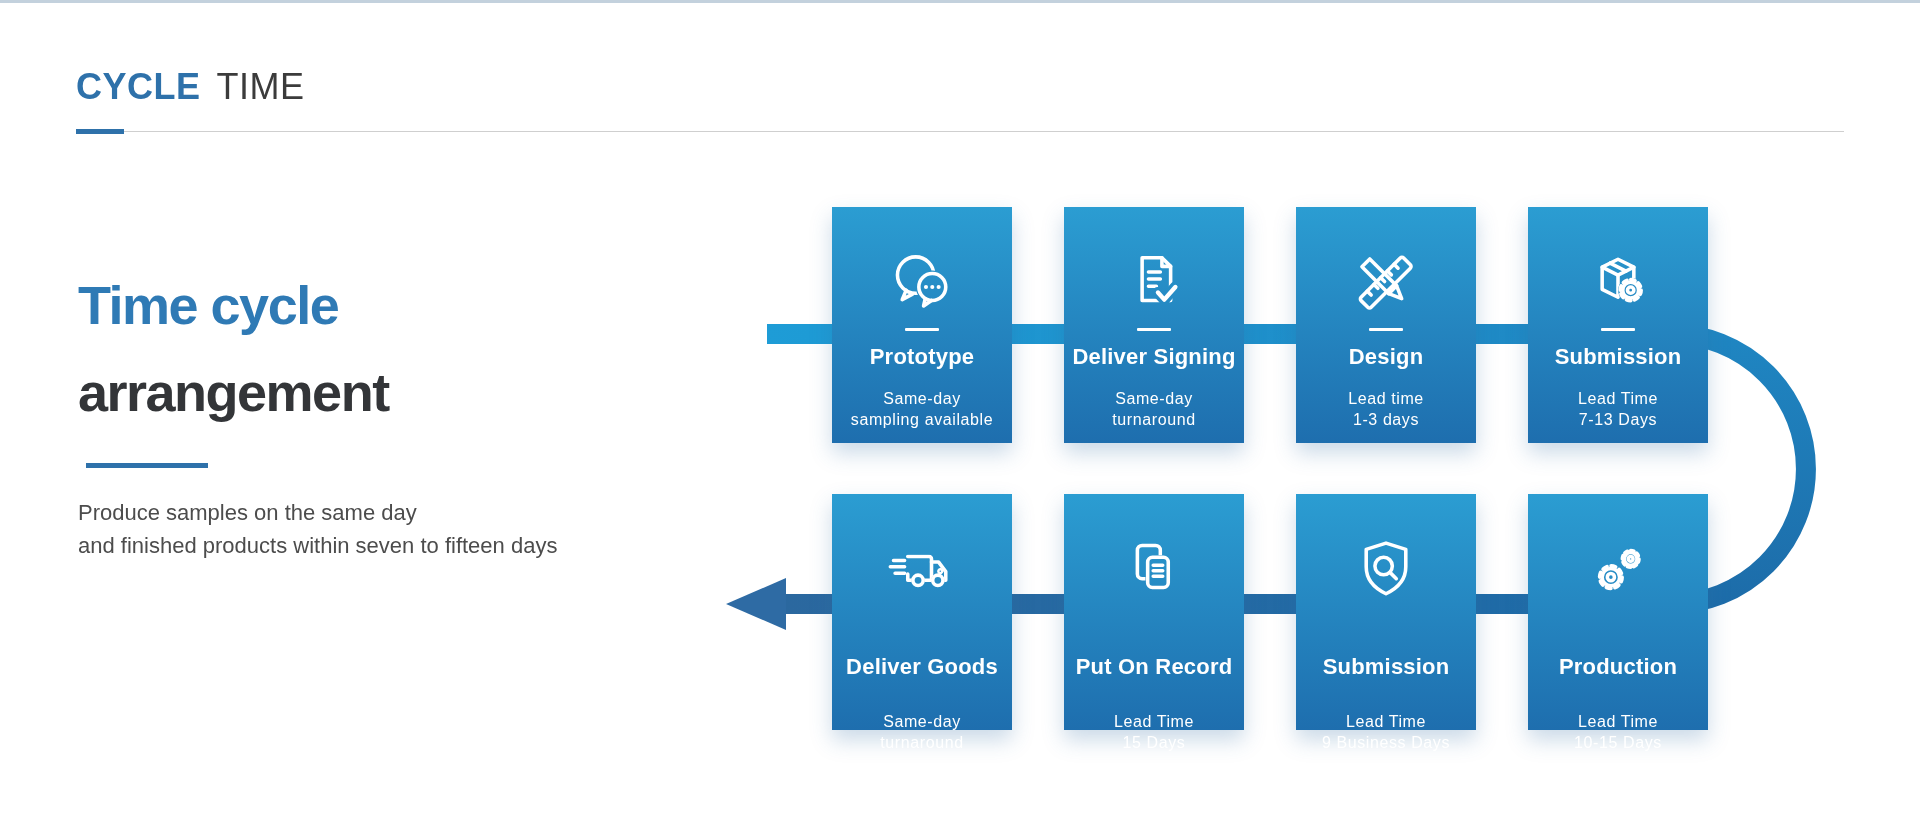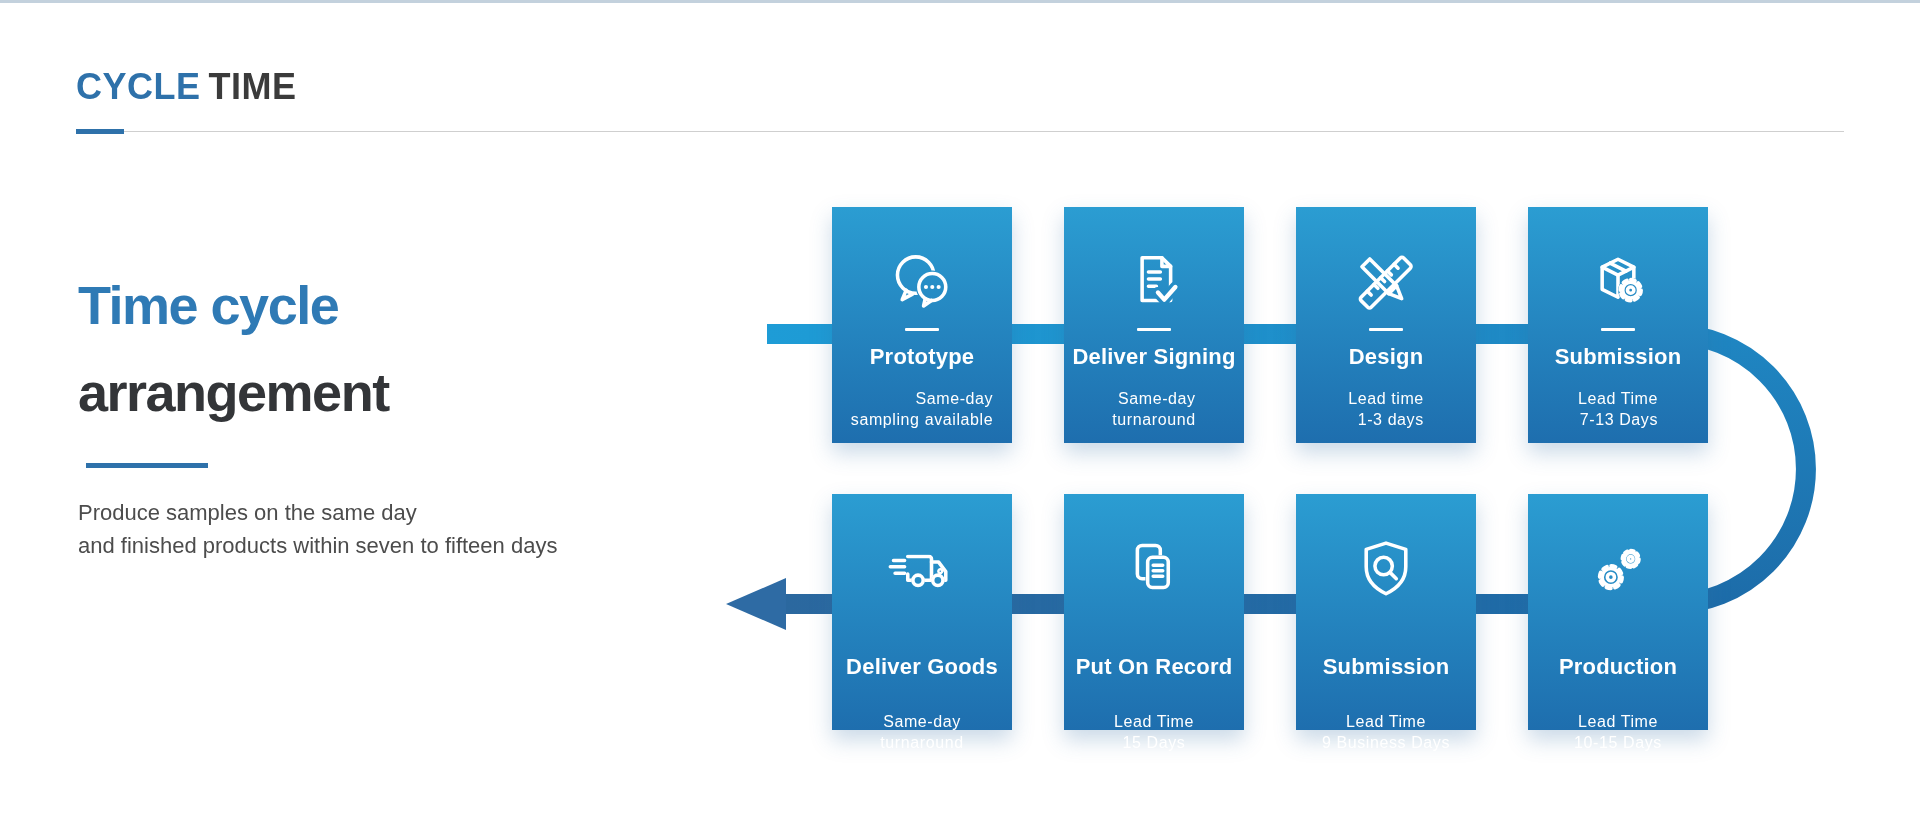--- a/index.html
+++ b/index.html
@@ -9,42 +9,42 @@
     font-family:"Liberation Sans","DejaVu Sans",sans-serif;
     --accent-blue:#2E71AA;
     --title-blue:#2F7AB5;
     --title-dark:#333538;
   }
   .top-strip{position:absolute;top:0;left:0;width:1920px;height:3px;background:#c3d1dd;}
 
   
   .header-title{position:absolute;left:76px;top:66px;font-size:36px;letter-spacing:.5px;white-space:nowrap;}
   .header-title .primary{color:var(--accent-blue);font-weight:bold;}
-  .header-title .secondary{color:#3b3b3b;font-weight:bold;margin-left:8px;}
+  .header-title .secondary{color:#3b3b3b;font-weight:normal;margin-left:16px;}
   .header-rule{position:absolute;left:76px;top:131px;width:1768px;height:1px;background:#cfcfcf;}
   .header-rule-accent{position:absolute;left:76px;top:129px;width:48px;height:5px;background:var(--accent-blue);}
 
   
   .hero-title{position:absolute;left:78px;top:262px;font-size:54px;font-weight:bold;line-height:87px;letter-spacing:-1.5px;white-space:nowrap;}
   .hero-title .t1{color:var(--title-blue);}
   .hero-title .t2{color:var(--title-dark);}
   .hero-dash{position:absolute;left:86px;top:463px;width:122px;height:5px;background:var(--accent-blue);}
   .hero-desc{position:absolute;left:78px;top:496px;font-size:22px;line-height:33px;color:#4c4c4c;}
 
   
   .track{position:absolute;left:0;top:0;width:1920px;height:820px;}
 
   
   .flow-card{
     position:absolute;width:180px;height:236px;
     background:linear-gradient(180deg,#2B9DD2 0%,#1E6EAE 100%);
     box-shadow:0 10px 20px rgba(46,107,164,.25);
     display:flex;flex-direction:column;align-items:center;text-align:center;color:#fff;
   }
-  .r0{top:207px;text-align:right;} .r1{top:494px;gap:13px;}
+  .r0{top:207px;} .r1{top:494px;gap:13px;}
   .c0{left:832px;} .c1{left:1064px;} .c2{left:1296px;} .c3{left:1528px;}
   .icon-wrap{height:76px;margin-top:38px;display:flex;align-items:center;justify-content:center;}
   .icon-wrap svg{width:76px;height:76px;}
   .card-dash{width:34px;height:3px;background:#fff;border-radius:1px;margin-top:7px;}
   .card-title{margin-top:13px;font-size:22px;font-weight:bold;letter-spacing:.2px;white-space:nowrap;}
   .card-sub{margin-top:18px;font-size:16px;line-height:21px;letter-spacing:.6px;}
 
   .ic{stroke:#fff;stroke-width:4.5;fill:none;stroke-linecap:round;stroke-linejoin:round;}
 </style>
 </head>

